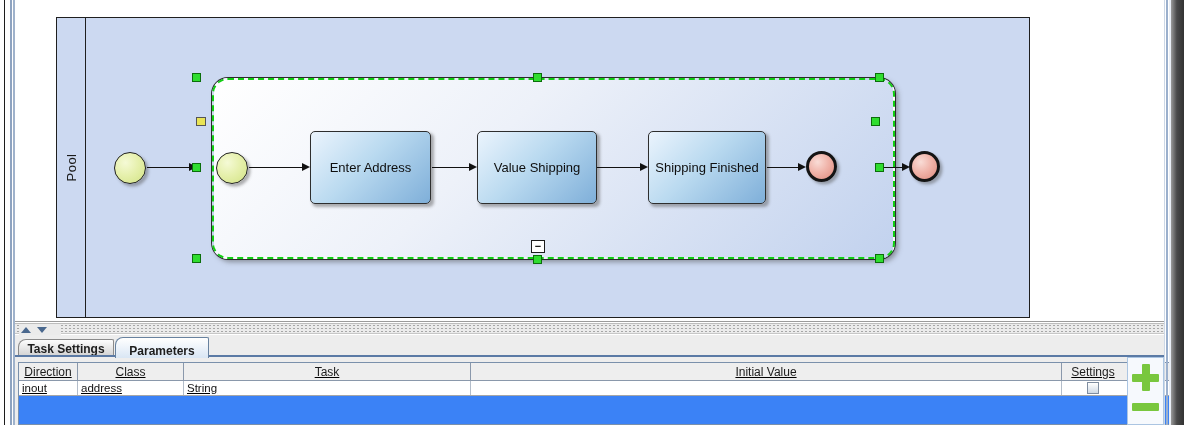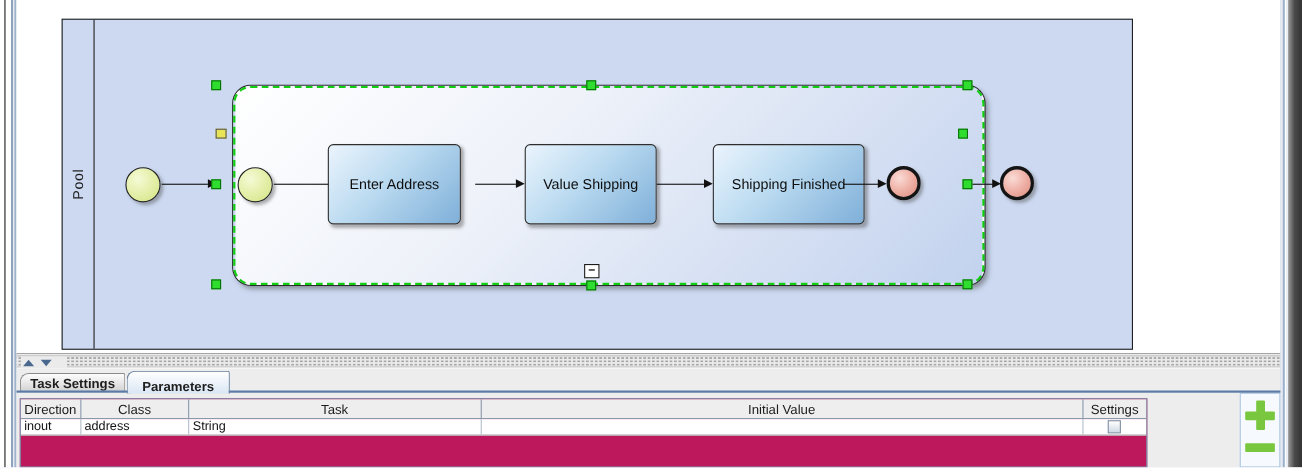--- a/index.html
+++ b/index.html
@@ -67,21 +67,21 @@
   .tab { position:absolute; display:flex; align-items:flex-end; justify-content:center; font-size:12px; font-weight:bold; color:#1d1d1d; }
   .tab-unselected { left:3px; top:4px; width:96px; height:17px;
     background:linear-gradient(#fdfdfd,#d2d2d2); border:1px solid #8a8a8a; border-bottom:none;
     border-radius:8px 2px 0 0; }
   .tab-selected { left:100px; top:2px; width:94px; height:21px;
     background:linear-gradient(#ffffff,#d9e6f4); border:1px solid #68829f; border-bottom:none;
     border-radius:8px 2px 0 0; z-index:3; }
   .tab-content-line { position:absolute; left:0; top:20px; width:1149px; height:2px; background:#5b7aa5; z-index:2; }
 
   
-  .table-viewport { position:absolute; left:3px; top:27px; width:1025px; height:63px; background:#be185d; border:1px solid #7a90ab; }
+  .table-viewport { position:absolute; left:3px; top:27px; width:1165px; height:63px; background:#3b82f6; border:1px solid #7a90ab;text-decoration:underline; }
   .thead { display:flex; height:18px; background:#eeeeee; border-bottom:1px solid #8a98ab; }
   .th { display:flex; align-items:center; justify-content:center; font-size:12px; color:#1c1c1c; border-right:1px solid #8a98ab; height:100%; }
   .th:last-child { border-right:none; }
   .trow { display:flex; height:15px; background:#ffffff; border-bottom:1px solid #a6a6a6; }
   .td { font-size:11.5px; color:#111; padding-left:3px; border-right:1px solid #b3bdca; height:100%; display:flex; align-items:center; overflow:hidden; white-space:nowrap; }
   .td:last-child { border-right:none; }
   .w-direction { width:59px; } .w-name { width:106px; } .w-class { width:287px; } .w-initial { width:591px; } .w-internal { width:62px; justify-content:center; padding-left:0; }
   .checkbox { width:12px; height:12px; border:1px solid #7f8da0; background:linear-gradient(#ffffff,#cfd9e4); }
 
   
@@ -113,33 +113,33 @@
     <div class="flow-line" style="left:132px; top:167px; width:42px;"></div>
     <div class="flow-head" style="left:174px; top:163px;"></div>
 
     <div class="subprocess"></div>
 
     <div class="event event-start" style="left:201px; top:152px;"></div>
 
     <div class="flow-line" style="left:234px; top:167px; width:53px;"></div>
     <div class="flow-head" style="left:287px; top:163px;"></div>
 
-    <div class="task" style="left:283px; width:121px;">
+    <div class="task" style="left:295px; width:121px;">
       <span>Enter Address</span>
     </div>
     <div class="flow-line" style="left:417px; top:167px; width:37px;"></div>
     <div class="flow-head" style="left:454px; top:163px;"></div>
 
     <div class="task" style="left:462px; width:120px;">
       <span>Value Shipping</span>
     </div>
     <div class="flow-line" style="left:582px; top:167px; width:43px;"></div>
     <div class="flow-head" style="left:625px; top:163px;"></div>
 
-    <div class="task" style="left:633px; width:138px;">
+    <div class="task" style="left:633px; width:118px;">
       <span>Shipping Finished</span>
     </div>
     <div class="flow-line" style="left:752px; top:167px; width:32px;"></div>
     <div class="flow-head" style="left:783px; top:163px;"></div>
 
     <div class="event event-end" style="left:791px; top:151px;"></div>
 
     <div class="flow-line" style="left:866px; top:167px; width:22px;"></div>
     <div class="flow-head" style="left:887px; top:163px;"></div>
 

